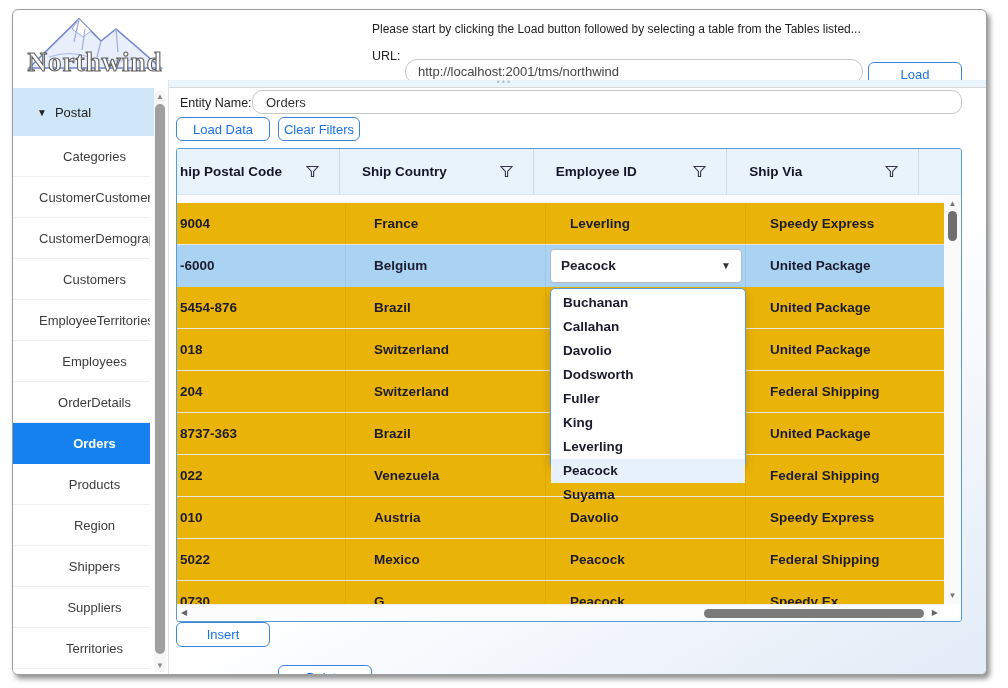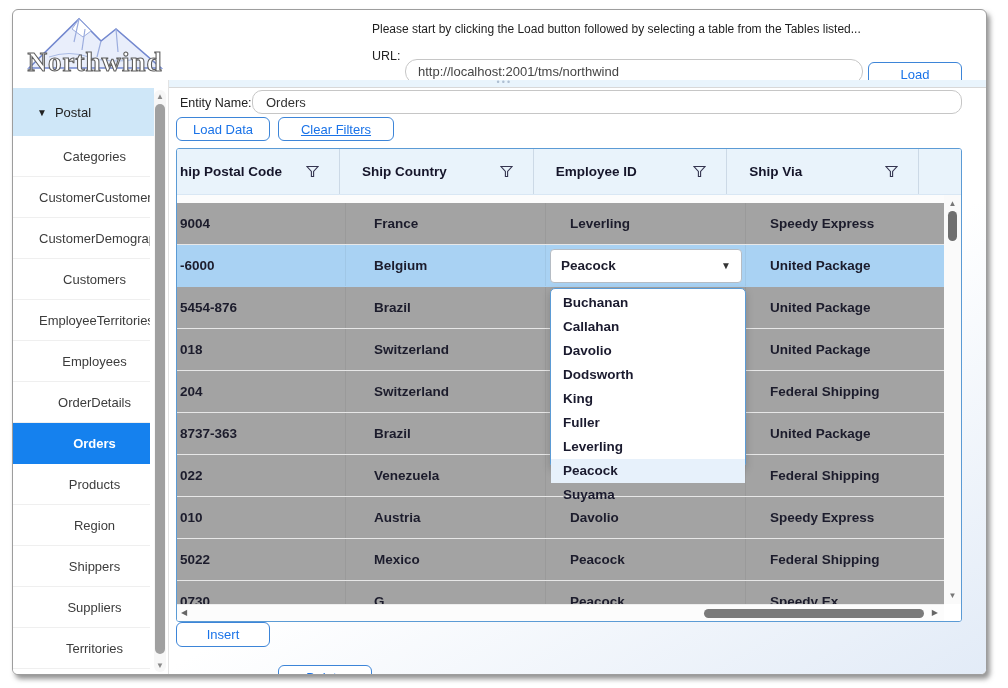--- a/index.html
+++ b/index.html
@@ -40,38 +40,38 @@
   .main { position:absolute; left:156px; top:70px; width:819px; height:596px;
           background:linear-gradient(150deg,#ffffff 55%, #e2ebf7 100%); }
   .splitter { position:absolute; left:0; top:0; width:100%; height:8px; background:#e9f4fc;
               border-bottom:1px solid #d8d8d8; }
   .splitter .dots { position:absolute; left:40%; top:-3px; font-size:9px; letter-spacing:2px; color:#aebfd2; }
   .entity-label { position:absolute; left:11px; top:16px; font-size:12.5px; color:#222; }
   .entity-input { position:absolute; left:83px; top:10px; width:710px; height:24px;
                   border:1px solid #c6c6c6; border-radius:10px; font-size:13px; color:#333;
                   padding:0 13px; background:#fff; font-family:"Liberation Sans",sans-serif; }
   .loaddata-btn { position:absolute; left:7px; top:37px; width:94px; height:24px;text-align:center; }
-  .clearf-btn   { position:absolute; left:109px; top:37px; width:116px; height:24px;text-decoration:underline; }
+  .clearf-btn   { position:absolute; left:109px; top:37px; width:82px; height:24px; }
   .insert-btn { position:absolute; left:7px; top:542px; width:94px; height:25px; }
   .delete-btn { position:absolute; left:109px; top:542px; width:94px; height:25px;margin-top:43px; }
 
   
   .grid { position:absolute; left:7px; top:68px; width:786px; height:474px;
           border:1px solid #5b9bd5; border-radius:3px; background:#fdfdfd; overflow:hidden; }
   .ghead { position:absolute; left:0; top:0; width:784px; height:46px; background:#e9f3fb;
            display:flex; border-bottom:1px solid #d9e7f4; }
   .hcell { display:flex; align-items:center; justify-content:space-between;
            font-size:13.5px; font-weight:700; color:#15152a; border-right:1px solid #ccd9e6;
            padding:0 20px 0 22px; white-space:nowrap; overflow:hidden; }
   .hcell.h1 { width:169px; padding-left:3px; }
   .hcell.h2 { width:200px; } .hcell.h3 { width:200px; } .hcell.h4 { width:198px; }
   .hfill { flex:1; border-right:none; }
   .gap { position:absolute; left:0; top:46px; width:767px; height:8px; background:#fcfcfc; }
   .rows { position:absolute; left:0; top:54px; width:767px; height:401px; overflow:hidden; }
-  .grow { display:flex; height:42px; background:#a3a3a3; border-bottom:1px solid #e7e7e7; cursor:pointer; }
+  .grow { display:flex; height:42px; background:#eab308; border-bottom:1px solid #e7e7e7; cursor:pointer; }
   .grow.sel { background:#a9d2f3; border-bottom:1px solid #a9d2f3; }
   .cell { display:flex; align-items:center; font-size:13.5px; font-weight:700; color:#1c1c2c;
           border-right:1px solid rgba(0,0,0,0.05); white-space:nowrap; overflow:hidden; }
   .cell.c1 { width:169px; padding-left:3px; }
   .cell.c2 { width:200px; padding-left:28px; }
   .cell.c3 { width:200px; padding-left:24px; }
   .cell.c4 { width:198px; padding-left:24px; border-right:none; }
   .sel-box { margin-left:4px; width:192px; height:34px; background:#fff; border:1px solid #b5bcc4;
              border-radius:4px; display:flex; align-items:center; justify-content:space-between;
              padding:0 10px; font-size:13.5px; font-weight:700; color:#1c1c2c; cursor:pointer; }
@@ -268,22 +268,22 @@
         <div class="arr a-r">▶</div>
       </div>
       <div class="corner"></div>
     </div>
 
     <div class="dropdown">
       <div class="opt">Buchanan</div>
       <div class="opt">Callahan</div>
       <div class="opt">Davolio</div>
       <div class="opt">Dodsworth</div>
+      <div class="opt">Fuller</div>
       <div class="opt">King</div>
-      <div class="opt">Fuller</div>
       <div class="opt">Leverling</div>
       <div class="opt hl">Peacock</div>
       <div class="opt">Suyama</div>
     </div>
 
     <button class="btn insert-btn">Insert</button>
     <button class="btn delete-btn">Delete</button>
   </div>
 
 </div>

